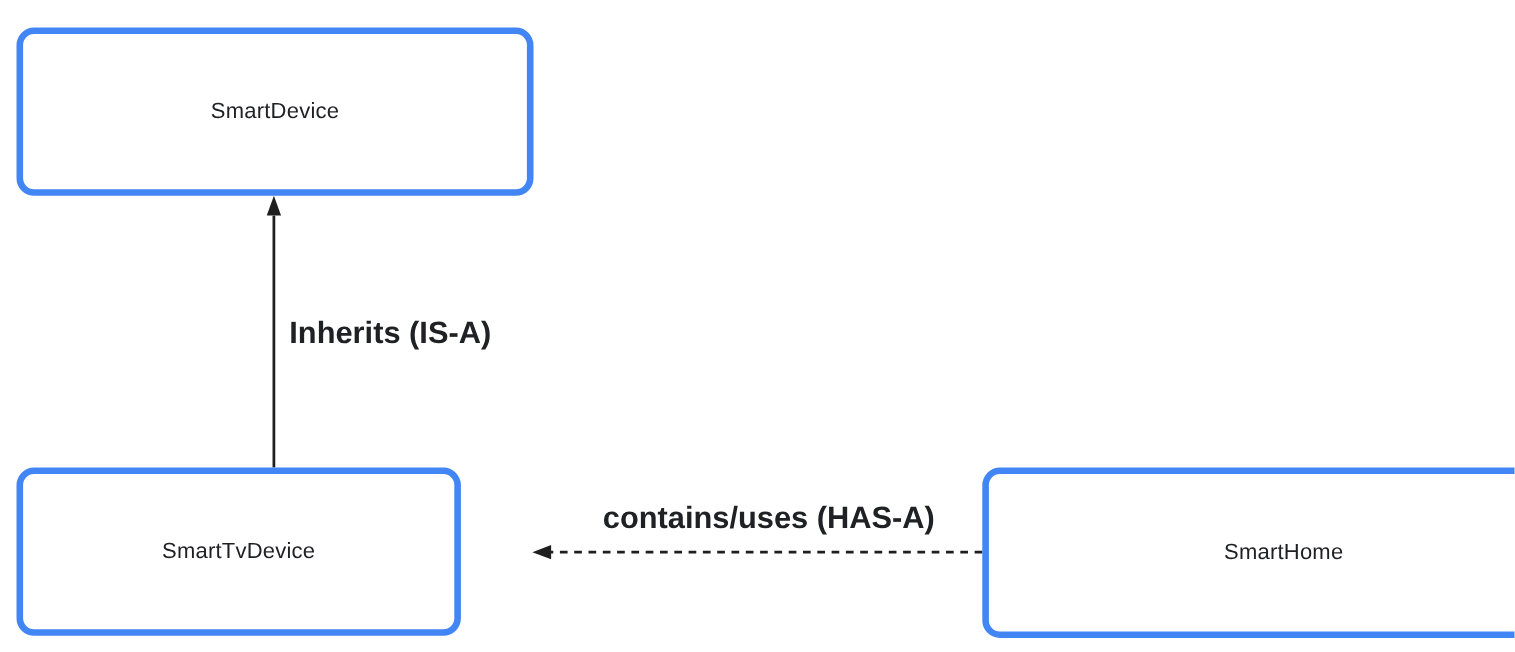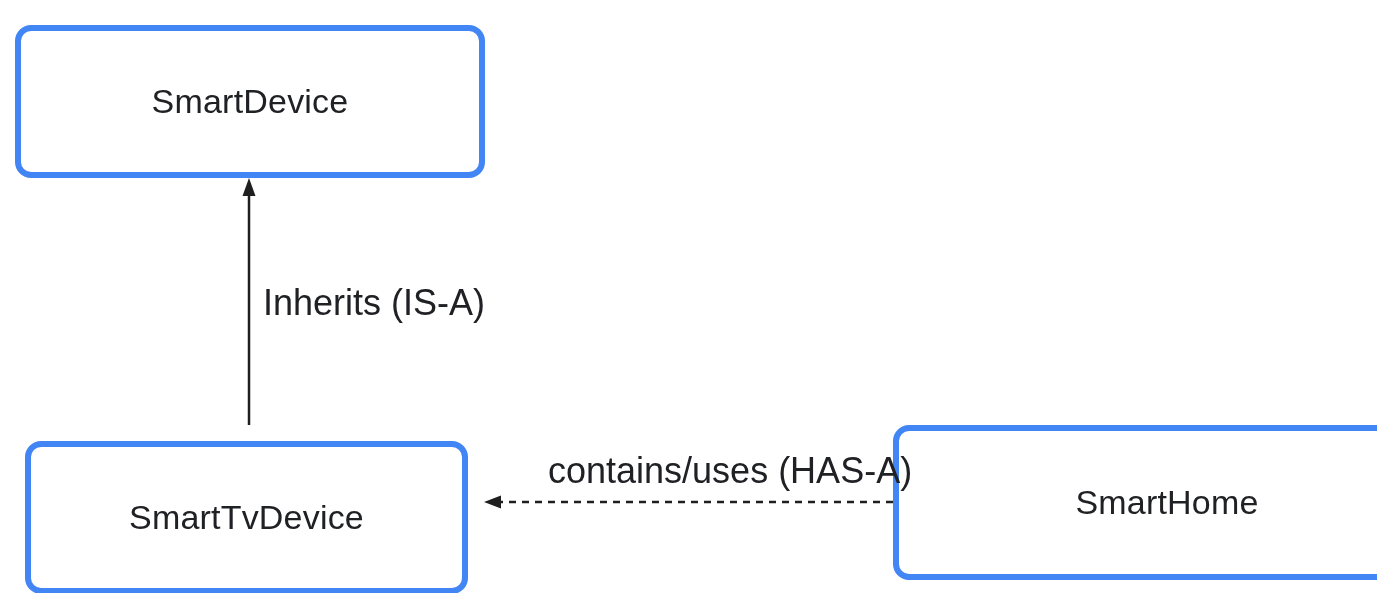--- a/index.html
+++ b/index.html
@@ -42,36 +42,36 @@
   .node {
     position: absolute;
     background: var(--node-background);
     border: 6px solid var(--node-border);
     border-radius: 16px;
     display: flex;
     align-items: center;
     justify-content: center;
   }
   .node-label {
-    font-size: 34px;
+    font-size: 20px;
     font-weight: 500;
     letter-spacing: 0.2px;
     color: var(--text);
     white-space: nowrap;
   }
   .edge-label {
     position: absolute;
-    font-size: 36px;
-    font-weight: 400;
+    font-size: 28px;
+    font-weight: 700;
     line-height: 32px;
     color: var(--text);
     white-space: nowrap;
   }
   .node-smart-device   { left: 15px;  top: 25px;  width: 470px; height: 153px; }
-  .node-smart-tv-device{ left: 25px;  top: 425px; width: 443px; height: 153px; margin-top: 16px; }
+  .node-smart-tv-device{ left: 15px;  top: 425px; width: 404px; height: 153px; }
   .node-smart-home     { left: 893px; top: 425px; width: 548px; height: 155px; }
   .edge-label-inherits { left: 263px; top: 287px; }
   .edge-label-contains { left: 548px; top: 455px; }
 </style>
 </head>
 <body>
 
 <div class="canvas">
 
   <svg class="edges-layer" viewBox="0 0 1377 593" aria-hidden="true">

